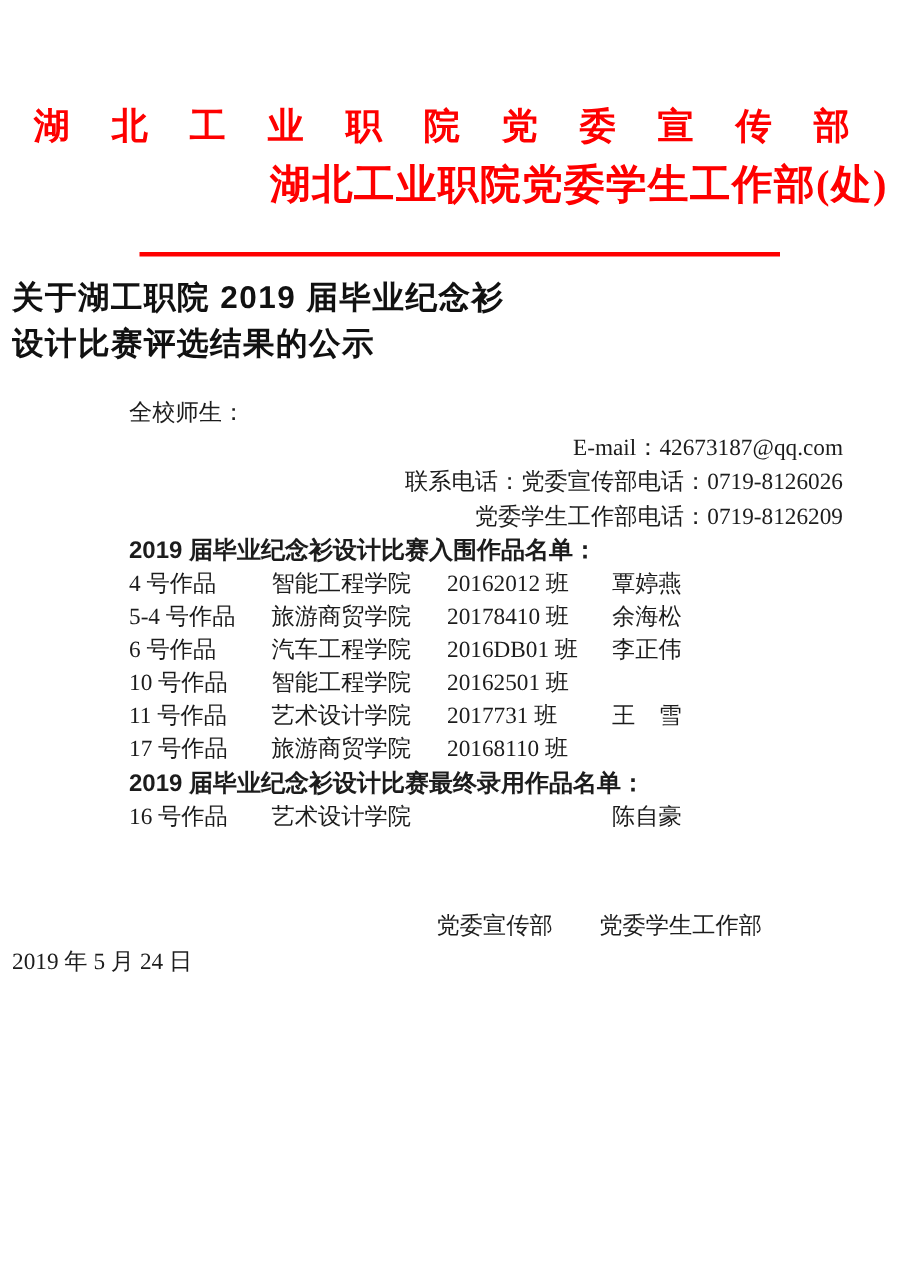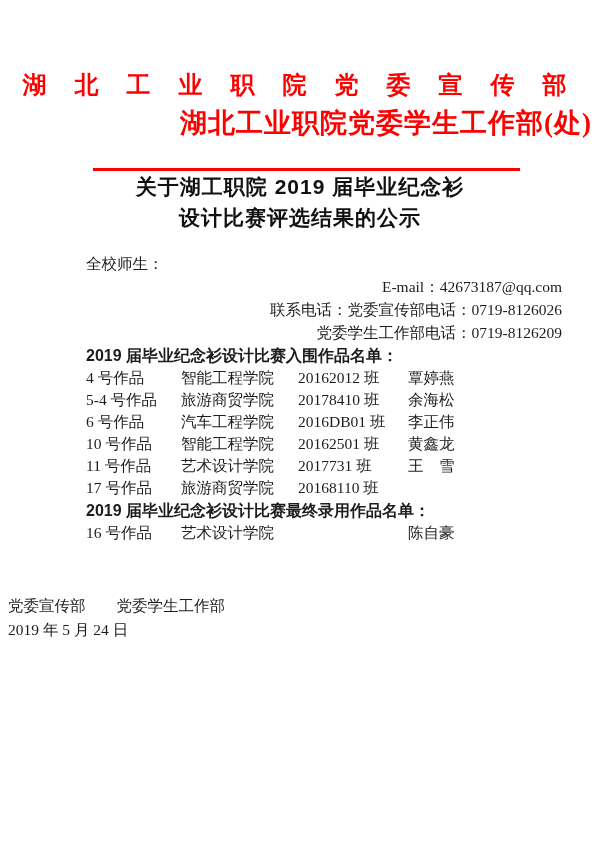--- a/index.html
+++ b/index.html
@@ -34,22 +34,21 @@
     white-space: nowrap;
     text-align: right;
   }
   .rule {
     height: 3px;
     background: var(--red);
     width: 427px;
     margin: 29px 0 0 85px;
   }
   .doc-title {
-    margin-top: 0;
-    text-align: center;
+    margin-top: 12px;
     font-family: "Liberation Sans", "DejaVu Sans", sans-serif;
     font-weight: bold;
     font-size: 21px;
     line-height: 31px;
     letter-spacing: 1px;
     color: #111111;
   }
   .bodytext {
     margin: 19px 30px 0 78px;
     font-size: 15.5px;
@@ -68,21 +67,21 @@
     line-height: 23px;
     text-align: left;
     white-space: nowrap;
   }
   .entry-row { display: flex; line-height: 22px; font-size: 15.5px; text-align: left; }
   .c1 { width: 95px; }
   .c2 { width: 117px; }
   .c3 { width: 110px; }
   .c4 { flex: 1; }
   .footer { margin-top: 50px; font-size: 15.5px; line-height: 24px; }
-  .signature { text-align: left; padding-right: 84px; white-space: nowrap; }
+  .signature { text-align: right; padding-right: 84px; white-space: nowrap; }
   .date { text-align: left; padding-right: 138px; white-space: nowrap; }
 </style>
 </head>
 <body>
 
 <div class="page">
 
   <div class="letterhead">
     <div class="rh1">湖 北 工 业 职 院 党 委 宣 传 部</div>
     <div class="rh2">湖北工业职院党委学生工作部(处)</div>
@@ -119,21 +118,20 @@
     <div class="entry-row">
       <span class="c1">6 号作品</span>
       <span class="c2">汽车工程学院</span>
       <span class="c3">2016DB01 班</span>
       <span class="c4">李正伟</span>
     </div>
     <div class="entry-row">
       <span class="c1">10 号作品</span>
       <span class="c2">智能工程学院</span>
       <span class="c3">20162501 班</span>
-      <span class="c4">黄鑫龙</span>
     </div>
     <div class="entry-row">
       <span class="c1">11 号作品</span>
       <span class="c2">艺术设计学院</span>
       <span class="c3">2017731 班</span>
       <span class="c4">王　雪</span>
     </div>
     <div class="entry-row">
       <span class="c1">17 号作品</span>
       <span class="c2">旅游商贸学院</span>

